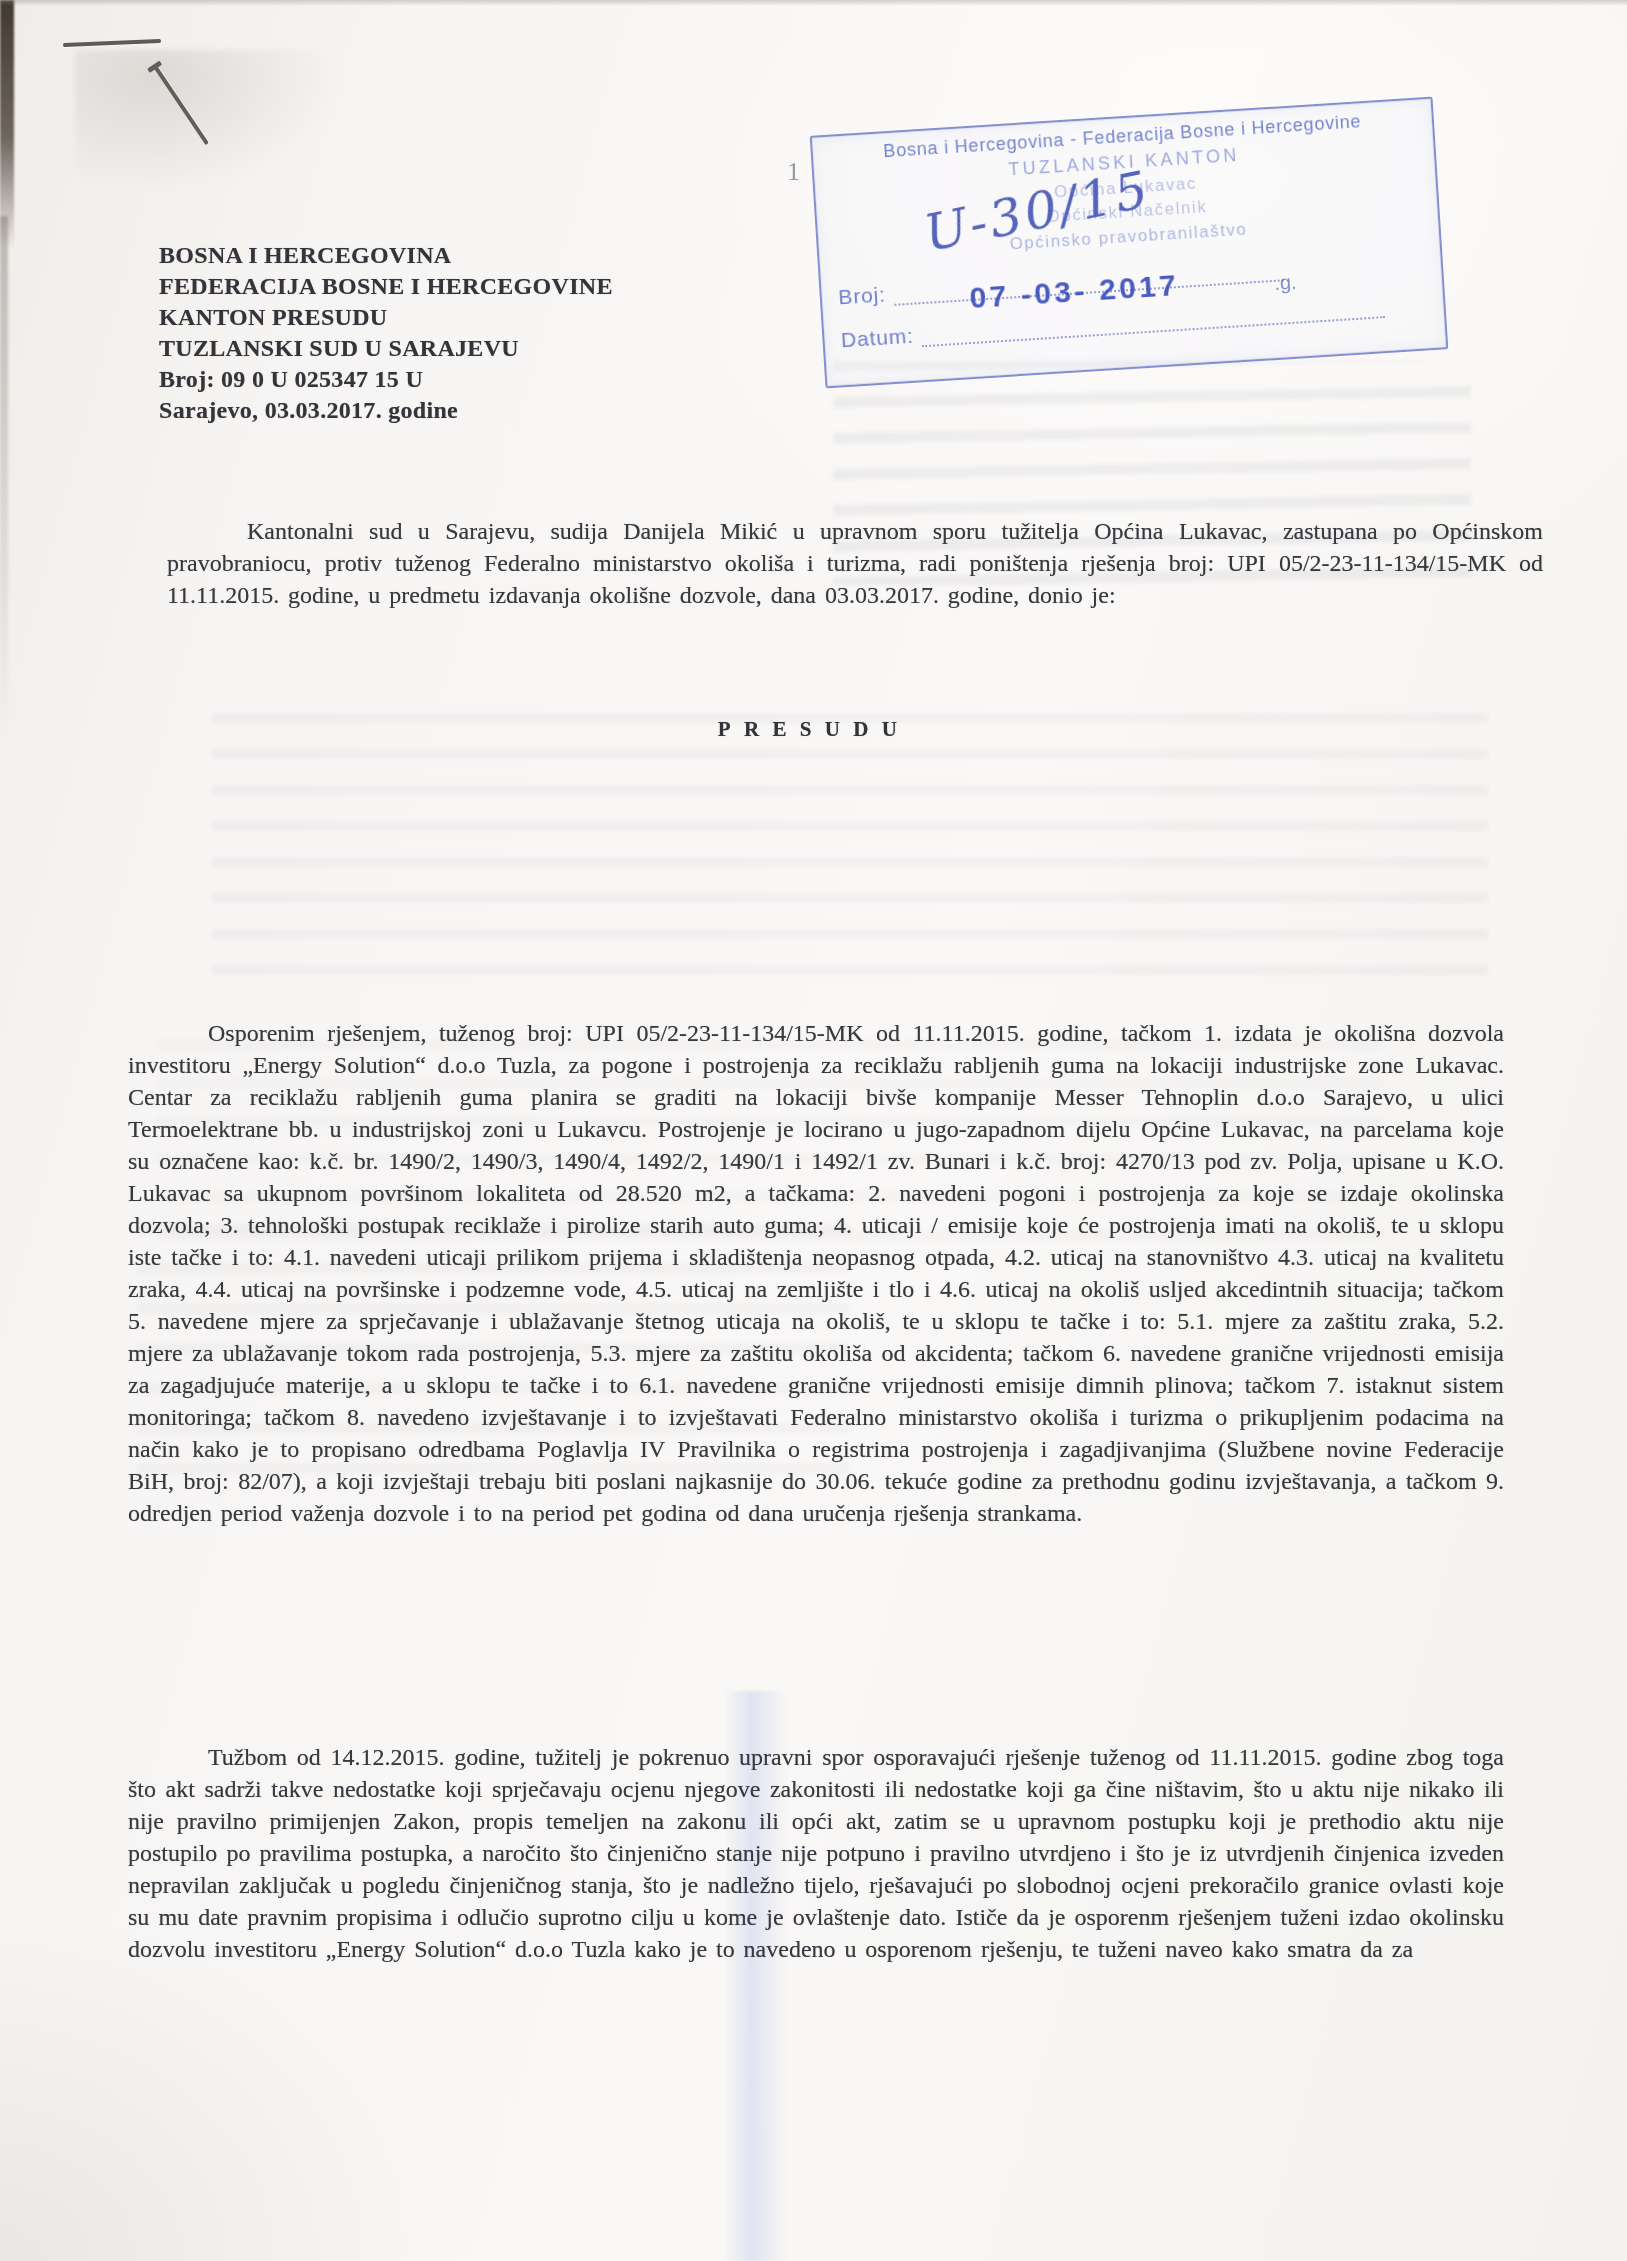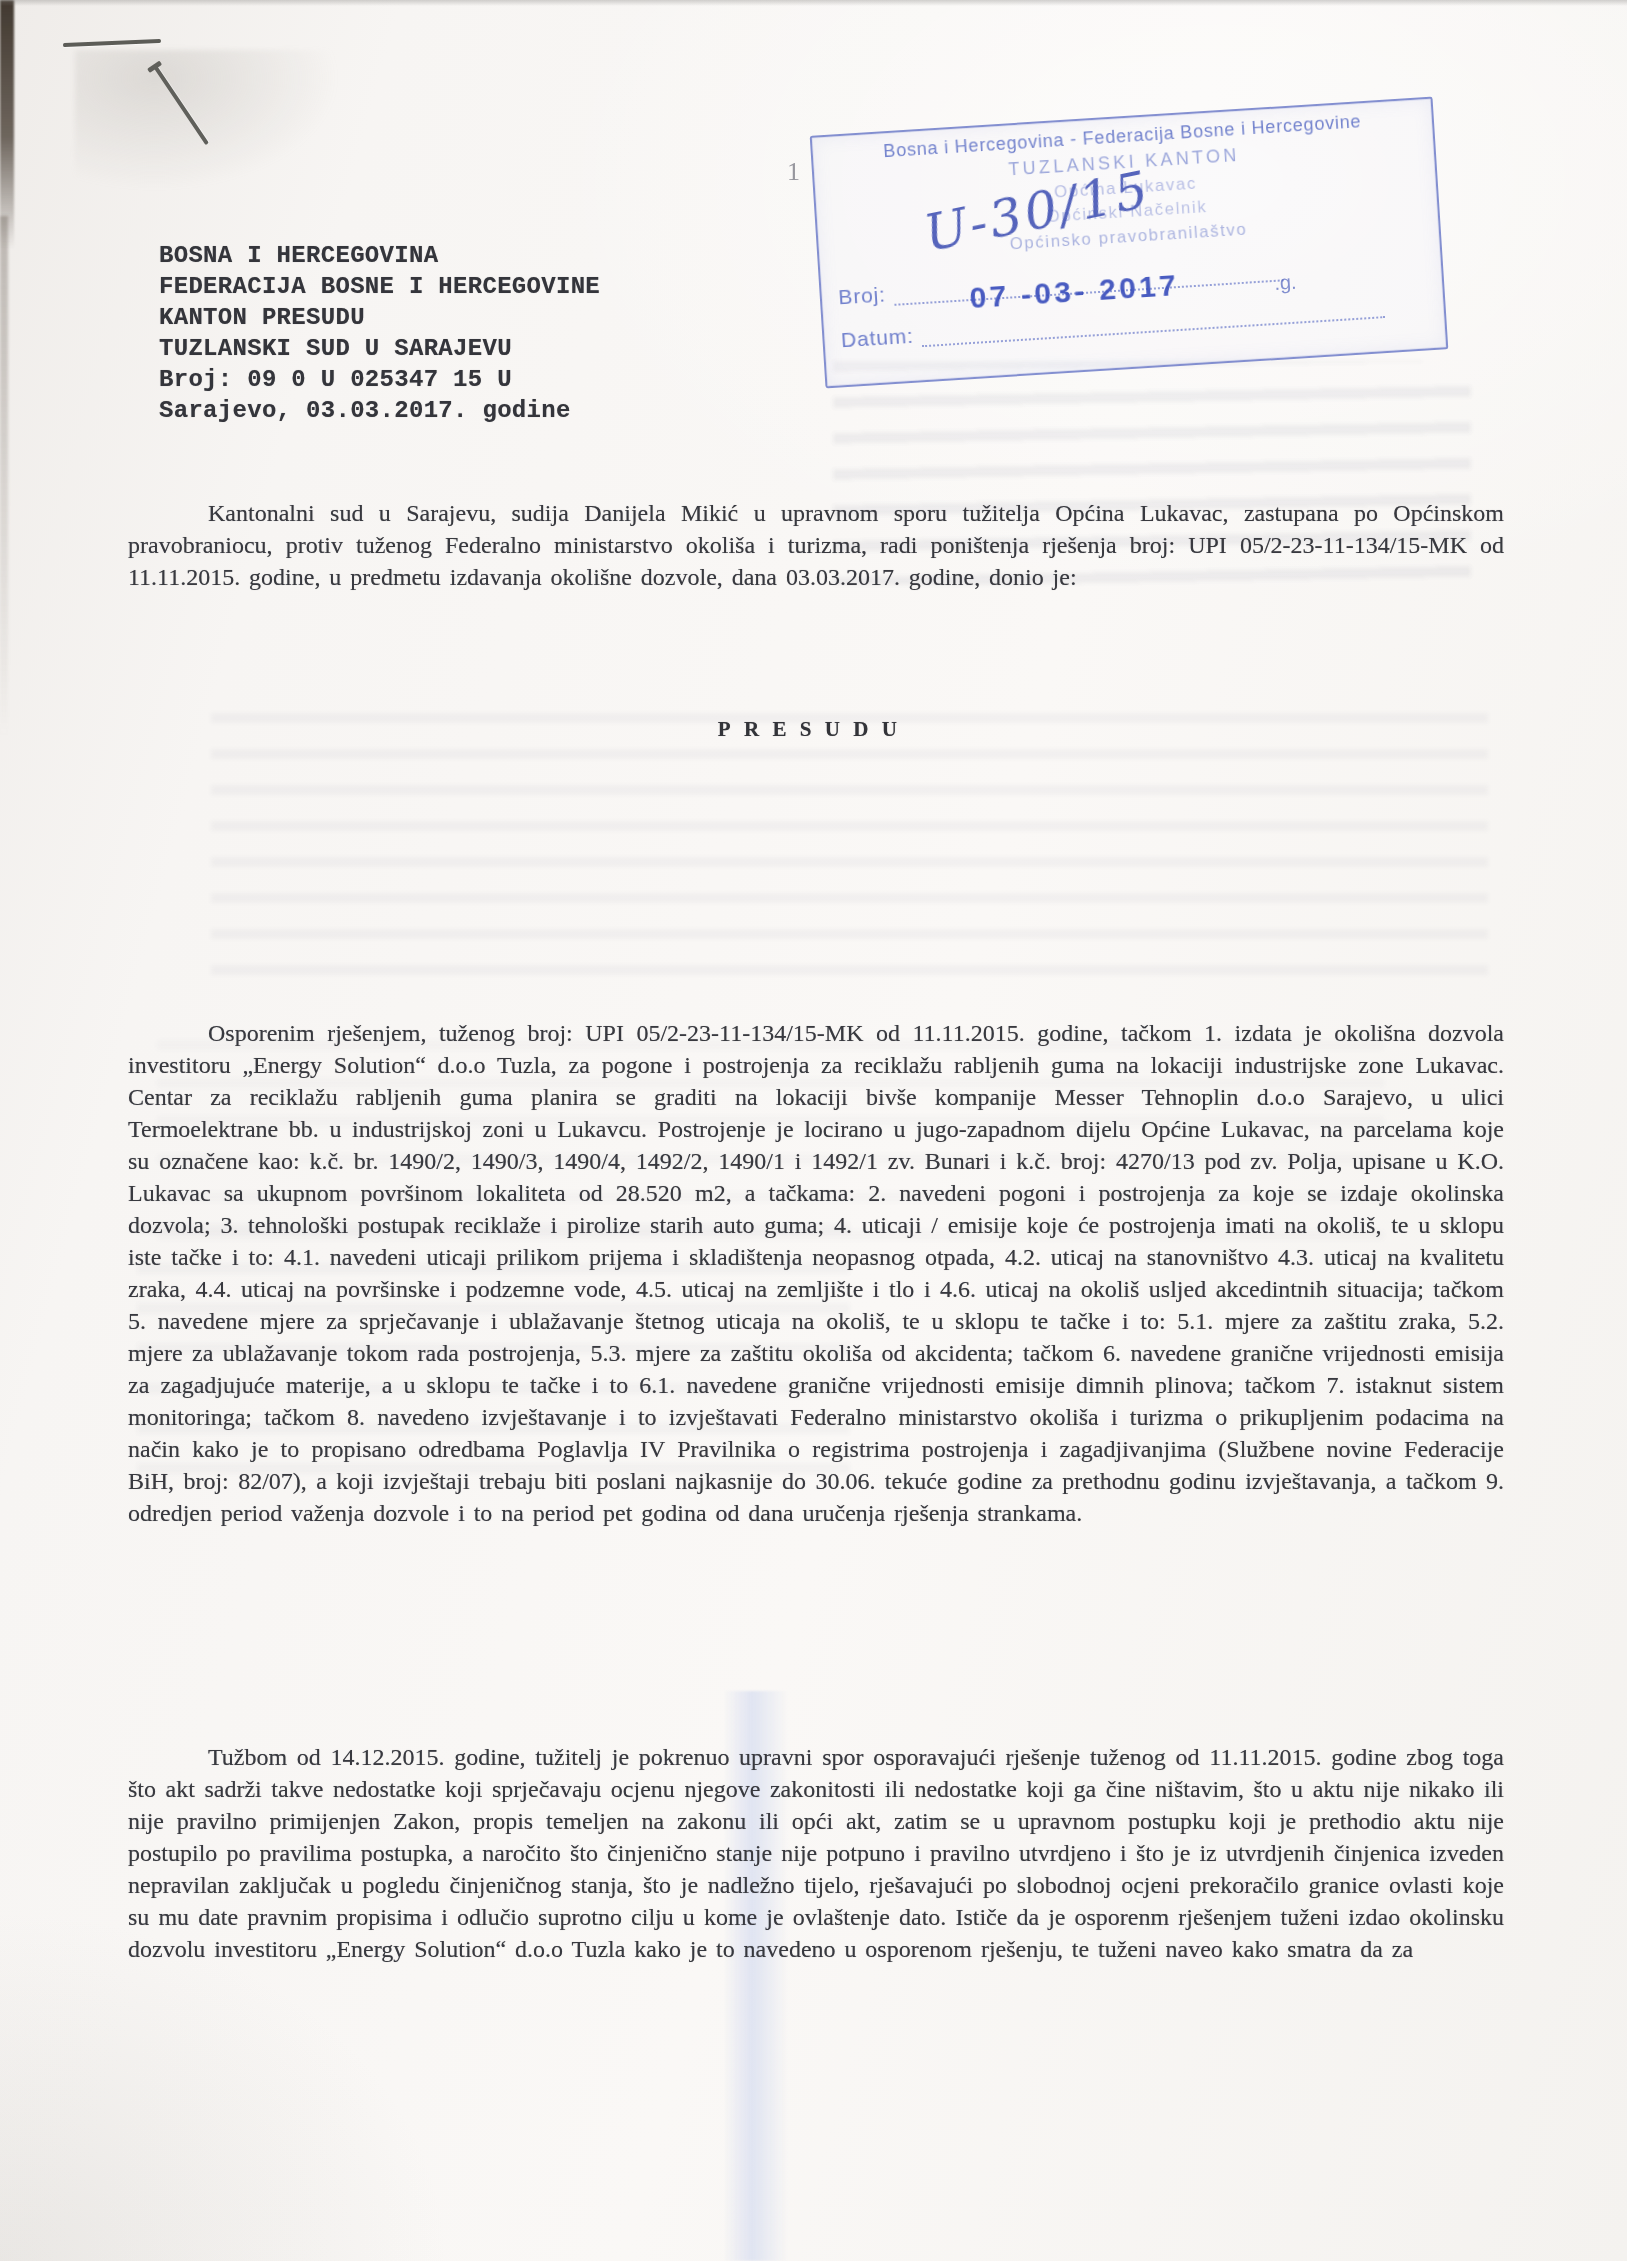--- a/index.html
+++ b/index.html
@@ -37,21 +37,21 @@
   .bleed{position:absolute;filter:blur(2.1px);pointer-events:none;}
   .bleed-1{left:833px;top:361px;width:638px;height:224px;opacity:.8;
     background:repeating-linear-gradient(179deg, rgba(100,104,126,0.10) 0 10.8px, rgba(100,104,126,0) 10.8px 36px);}
   .bleed-2{left:211px;top:713px;width:1277px;height:274px;opacity:.6;
     background:repeating-linear-gradient(180deg, rgba(104,108,128,0.09) 0 10px, rgba(104,108,128,0) 10px 36px);}
   .bleed-3{left:157px;top:1040px;width:1227px;height:216px;opacity:.35;
     background:repeating-linear-gradient(180deg, rgba(104,108,128,0.09) 0 10px, rgba(104,108,128,0) 10px 38px);}
   .bleed-4{left:137px;top:1223px;width:713px;height:274px;opacity:.4;
     background:repeating-linear-gradient(180deg, rgba(100,104,124,0.10) 0 10.8px, rgba(100,104,124,0) 10.8px 40px);}
   
-  .court-header{position:absolute;left:159px;top:240px;font-weight:bold;font-size:24px;line-height:31px;letter-spacing:0.3px;color:#34353b;text-shadow:0 0 0.8px rgba(52,53,59,0.45);font-family:Liberation Mono, monospace;}
+  .court-header{position:absolute;left:159px;top:240px;font-weight:bold;font-size:24px;line-height:31px;letter-spacing:0.3px;color:#34353b;text-shadow:0 0 0.8px rgba(52,53,59,0.45);}
   
   .stamp{position:absolute;left:817px;top:116px;width:620px;height:249px;
     transform:rotate(-3.6deg);transform-origin:50% 50%;
     border:2.5px solid rgba(86,102,192,0.72);border-radius:2.5px;
     box-shadow:inset 0 0 0 0.8px rgba(120,135,210,0.18), inset 0 0 18px rgba(140,150,215,0.12);
     font-family:"Liberation Sans","DejaVu Sans",sans-serif;
     background:rgba(245,245,252,0.25);}
   .stamp-line{text-align:center;filter:blur(0.3px);}
   .stamp-l1{margin-top:8.3px;font-size:18px;letter-spacing:0.8px;color:rgba(92,110,198,0.85);}
   .stamp-l2{margin-top:5px;font-size:18px;letter-spacing:3.3px;color:rgba(100,118,200,0.62);}
@@ -73,21 +73,21 @@
     color:rgba(58,78,188,0.92);white-space:nowrap;filter:blur(0.2px);}
   .date-suffix{position:absolute;left:355px;top:-26.5px;font-size:20px;color:rgba(80,98,190,0.7);}
   .page-mark{position:absolute;left:787px;top:157px;font-size:26px;color:#97979e;font-family:"Liberation Serif",serif;}
   
   .par{position:absolute;left:128px;width:1376px;font-size:24px;line-height:32px;
     text-align:justify;word-spacing:2.9px;color:#38393f;text-shadow:0 0 0.7px rgba(56,57,63,0.5);}
   .indent{text-indent:80px;}
   .heading{position:absolute;left:0;width:100%;text-align:center;font-weight:bold;font-size:21px;color:#333439;text-shadow:0 0 0.7px rgba(51,52,57,0.5);}
   .h-presuda{top:700px;letter-spacing:13.3px;}
   .h-obraz{top:928px;letter-spacing:7.5px;}
-  .p-intro{top:473px;}
+  .p-intro{top:491px;margin-left:39px;}
   .p-judgment{top:796px;}
   .p-reason1{top:993px;}
   .p-reason2{top:1717px;}
 </style>
 </head>
 <body>
 
 <div class="page">
 
   <div class="edge-left-dark"></div>

